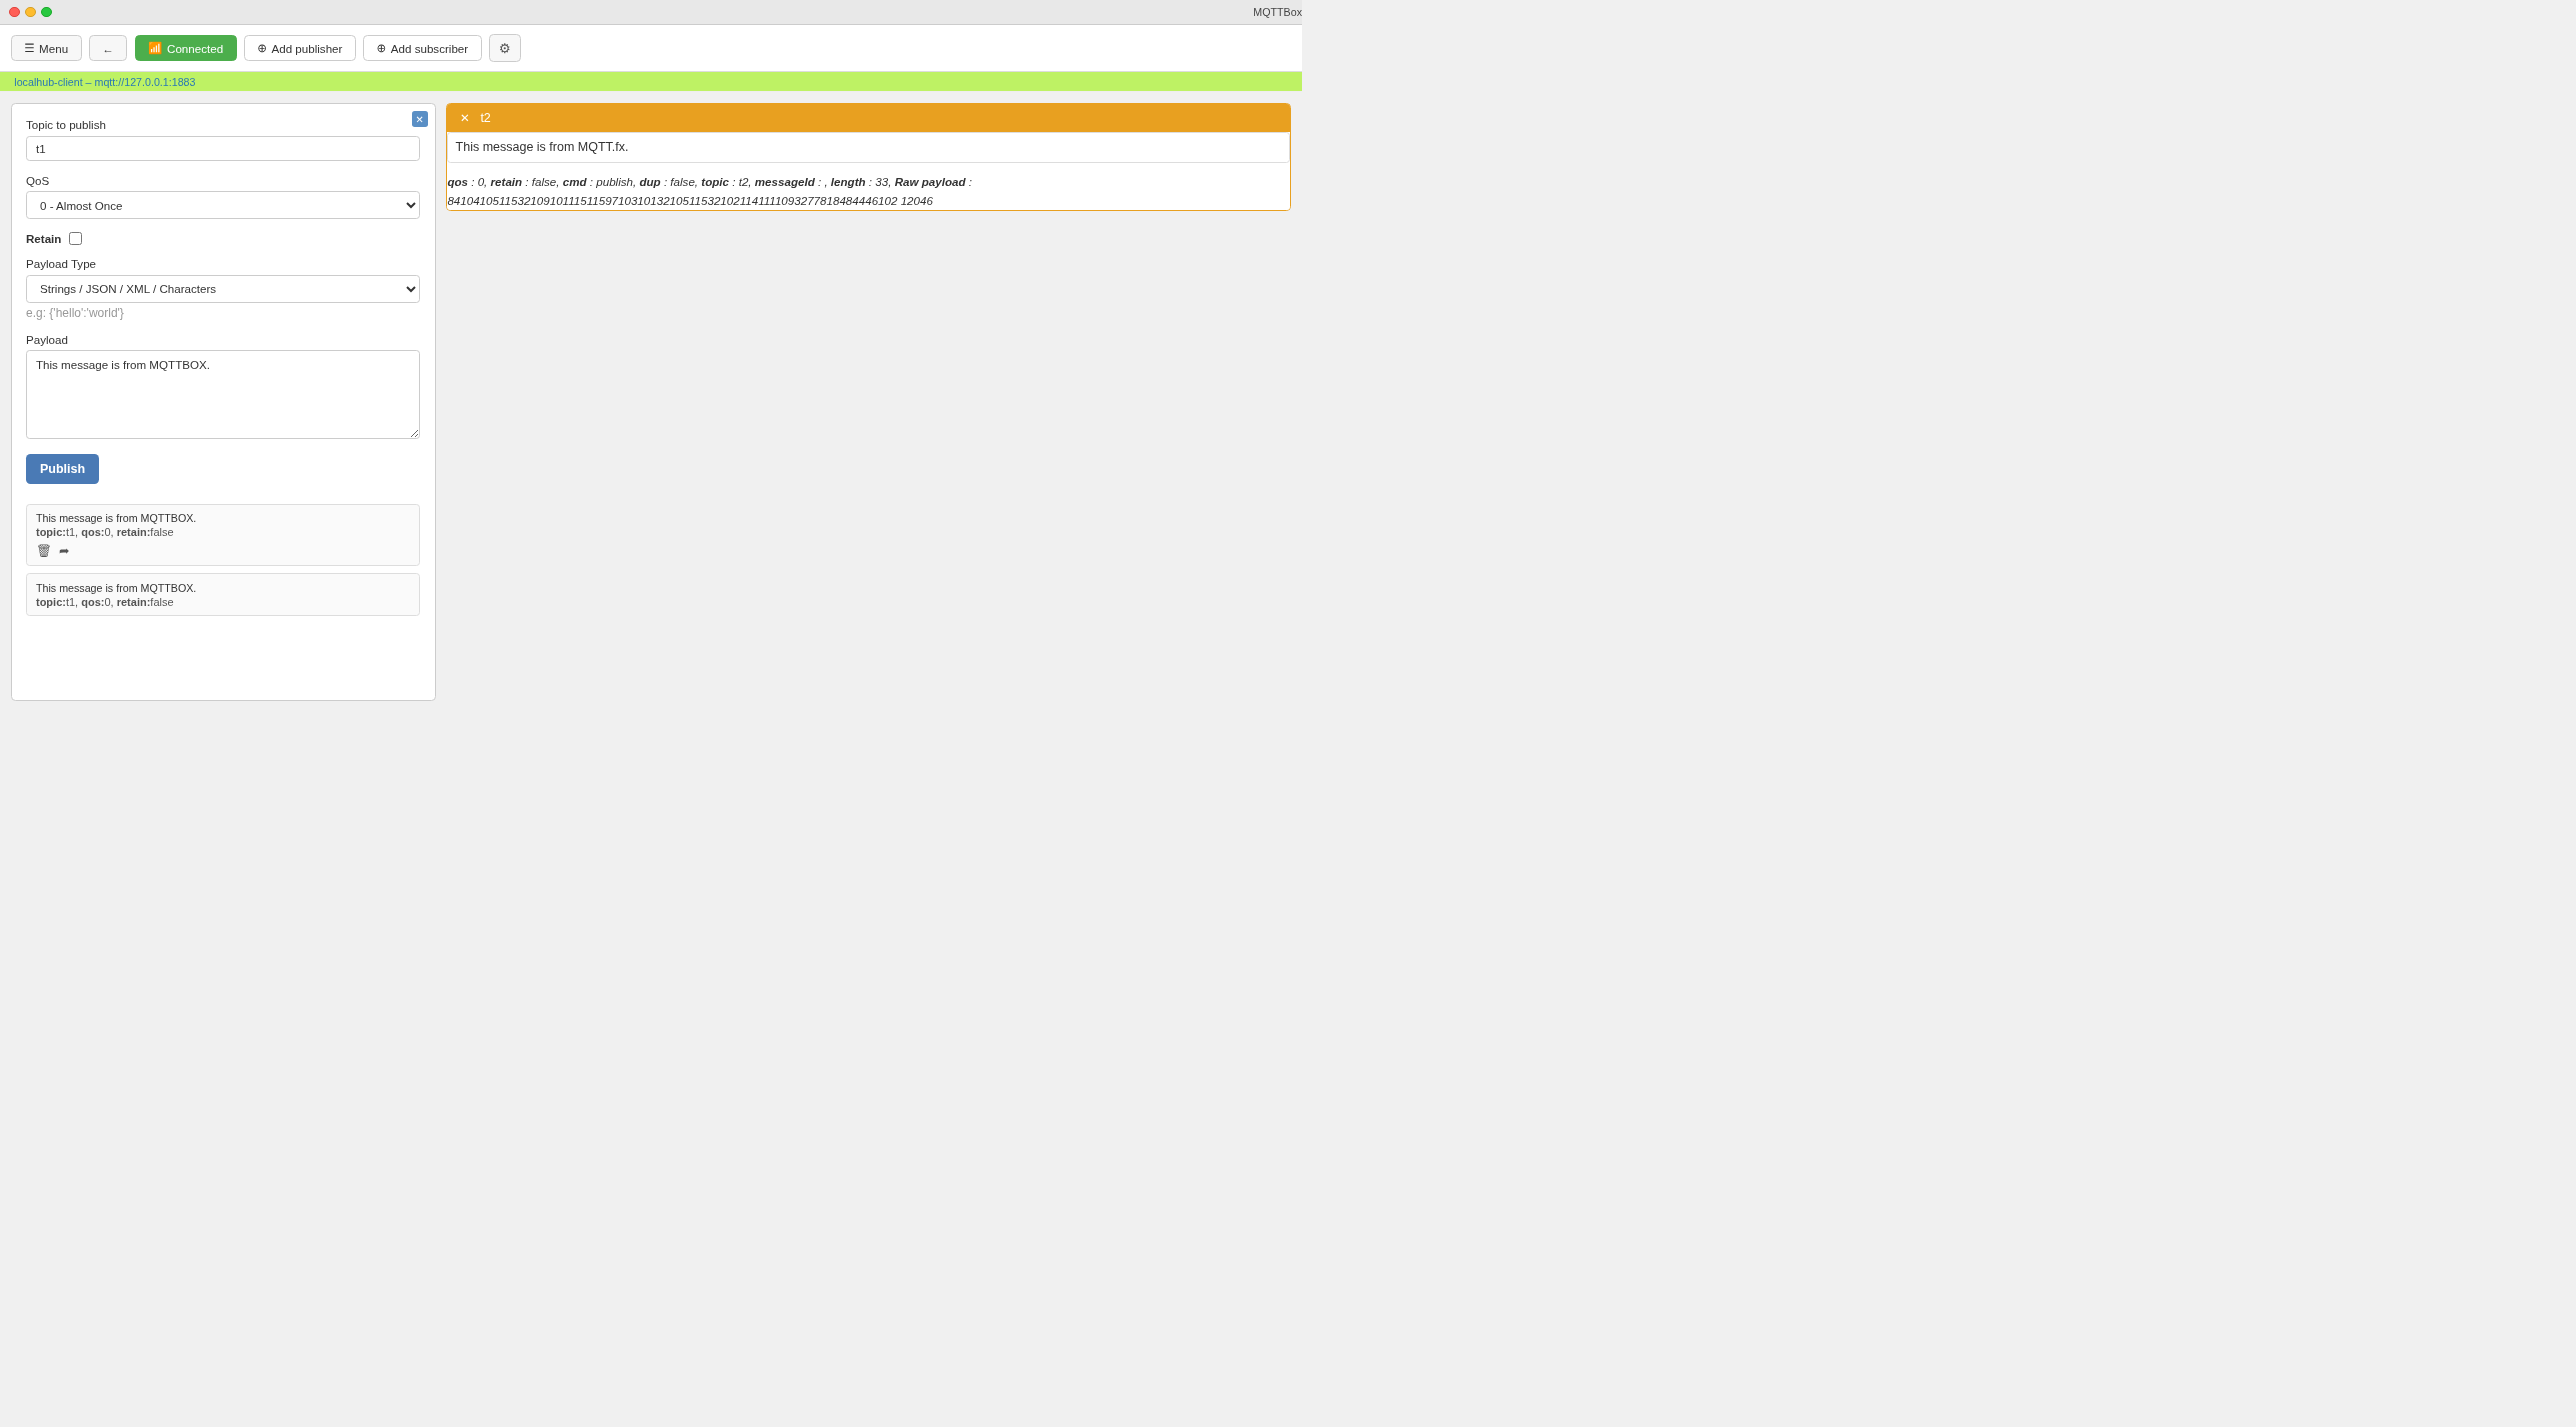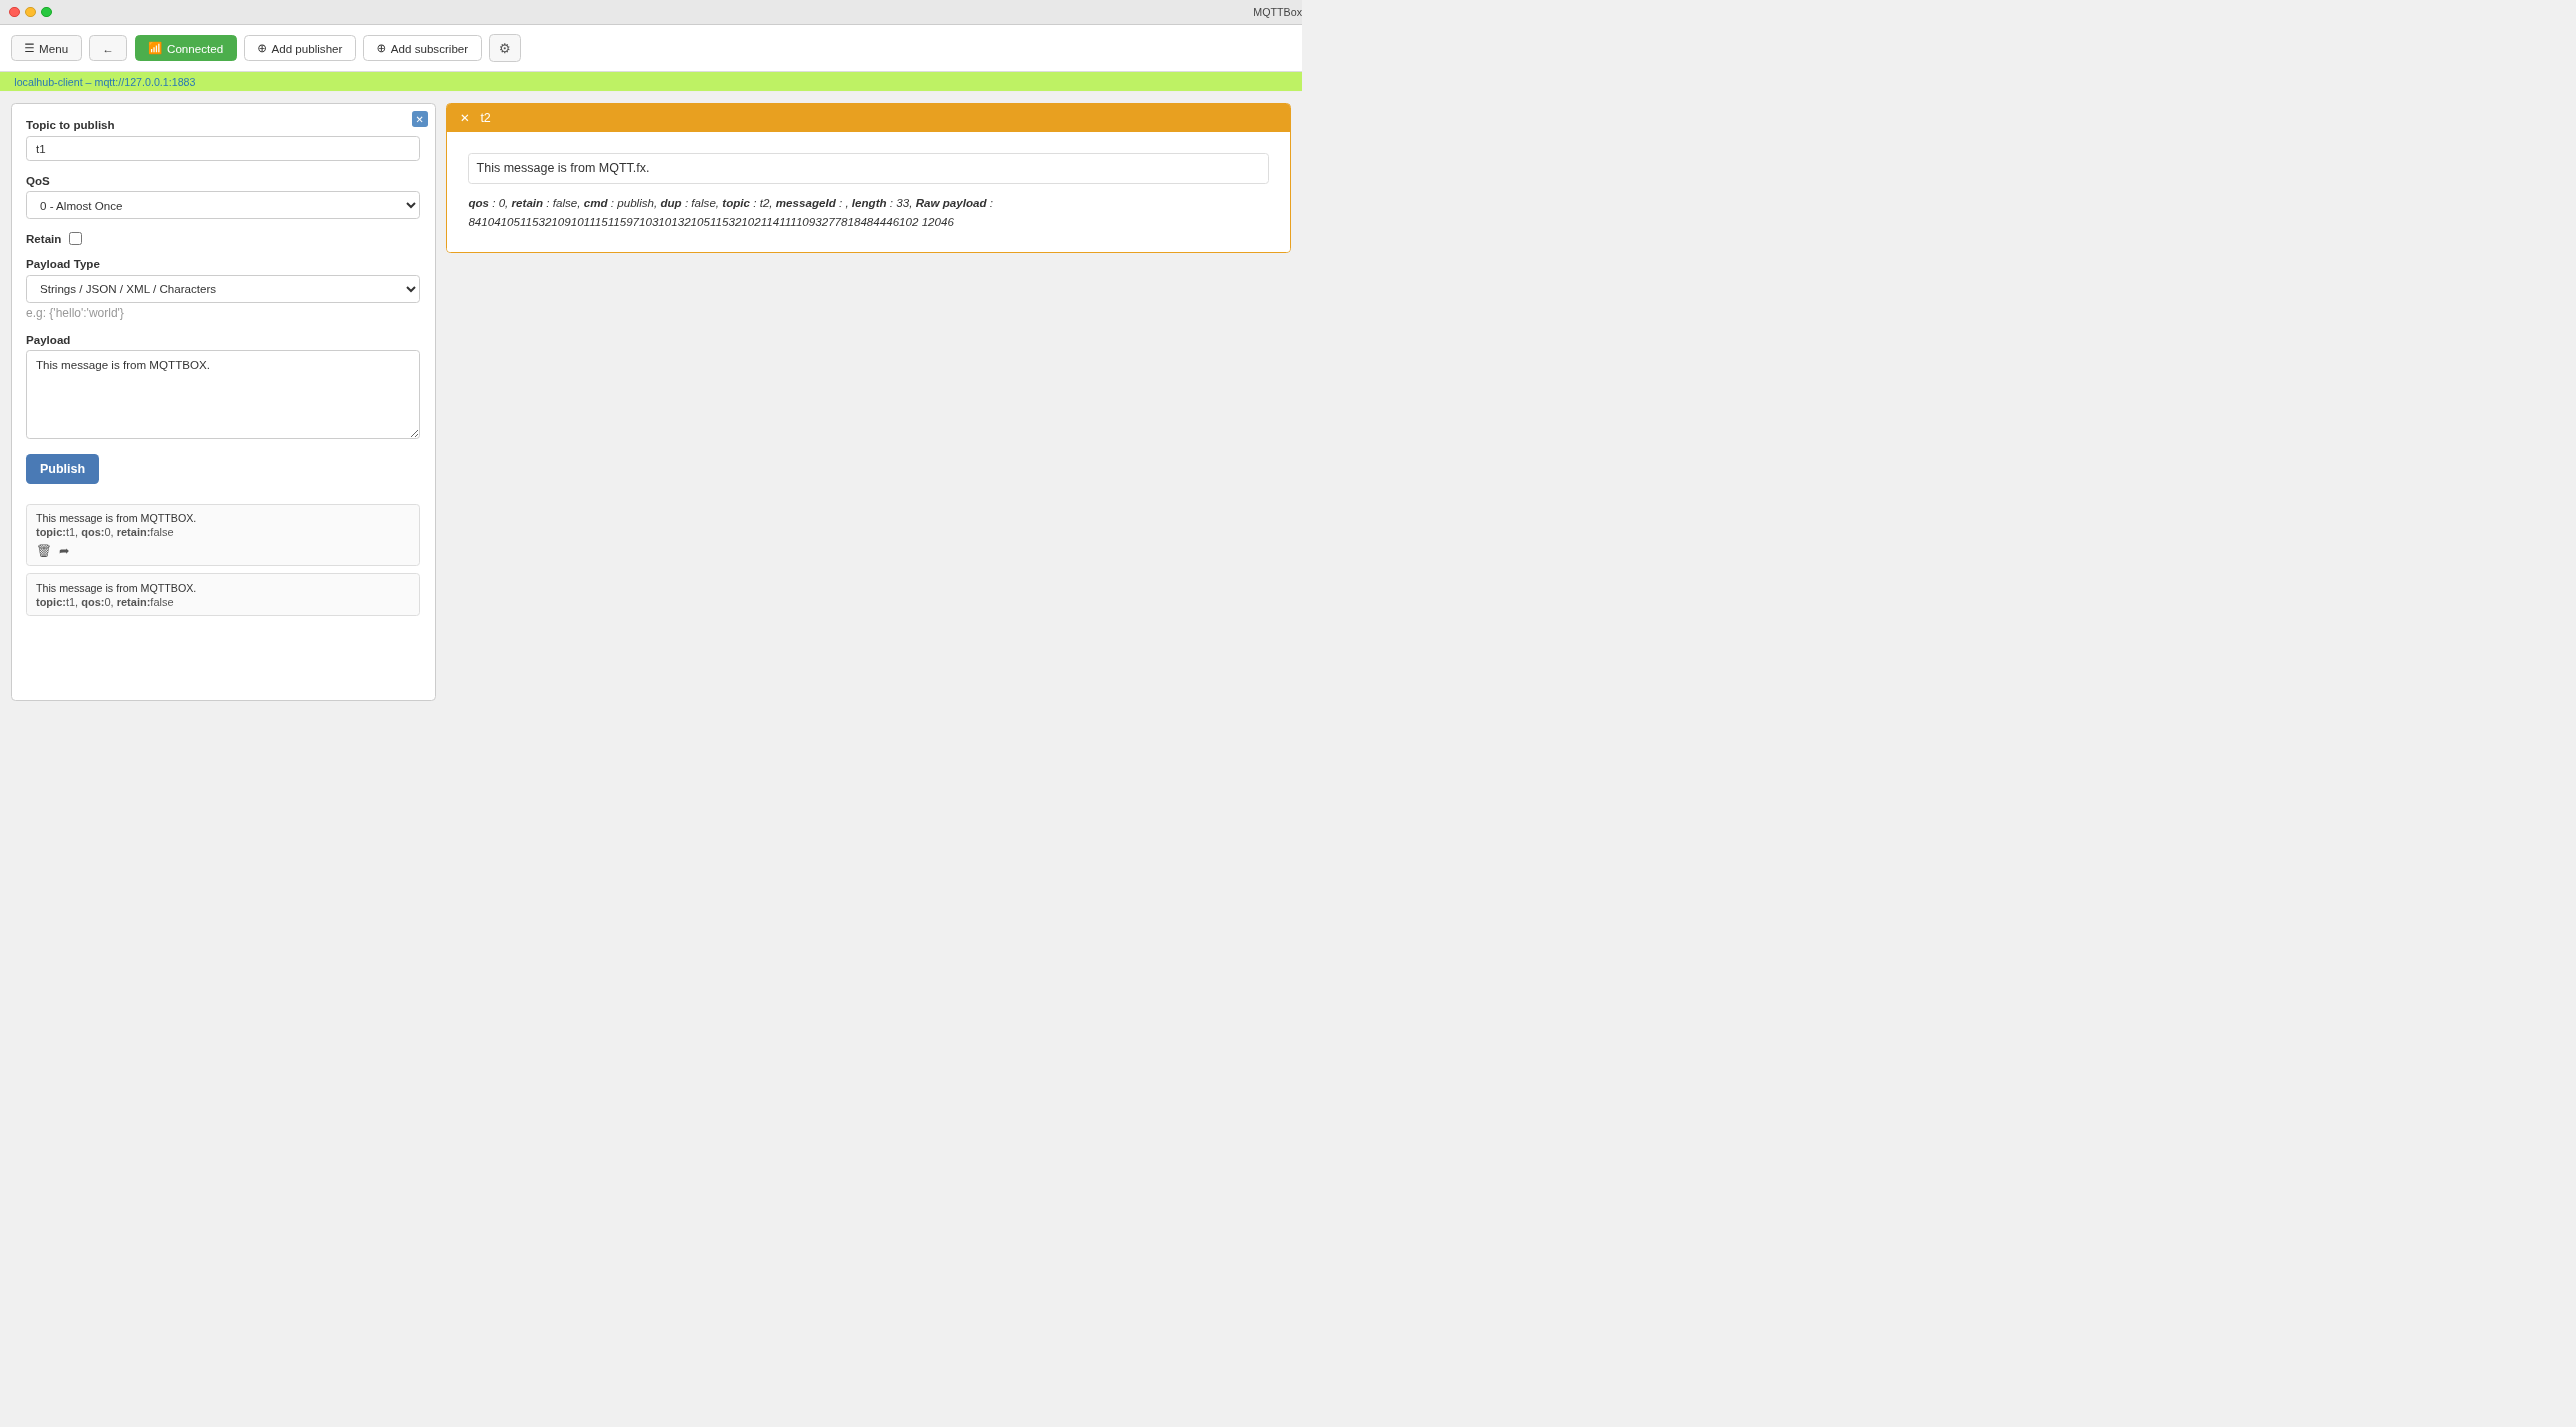--- a/index.html
+++ b/index.html
@@ -127,21 +127,21 @@
       display: flex;
       align-items: center;
       justify-content: center;
       cursor: pointer;
     }
 
     .form-group {
       margin-bottom: 12.5px;
     }
     .form-label {
-      font-weight: 700;
+      font-weight: 400;
       font-size: 11.6px;
       color: #333;
       margin-bottom: 4.5px;
       display: block;
     }
     .form-input {
       width: 100%;
       padding: 5.4px 9px;
       border: 0.9px solid #ccc;
       border-radius: 3.6px;
@@ -245,21 +245,21 @@
       color: #fff;
       font-size: 12.5px;
       font-weight: 500;
     }
     .subscriber-card-header .close-x {
       font-size: 11.6px;
       cursor: pointer;
       margin-right: 3.6px;
     }
     .subscriber-card-body {
-      padding: 21px;
+      padding: 0;
       background: #fff;
     }
     .received-message {
       font-size: 12.5px;
       color: #333;
       padding: 7.2px;
       border: 0.9px solid #ddd;
       border-radius: 3.6px;
       background: #fff;
       margin-bottom: 10.7px;

